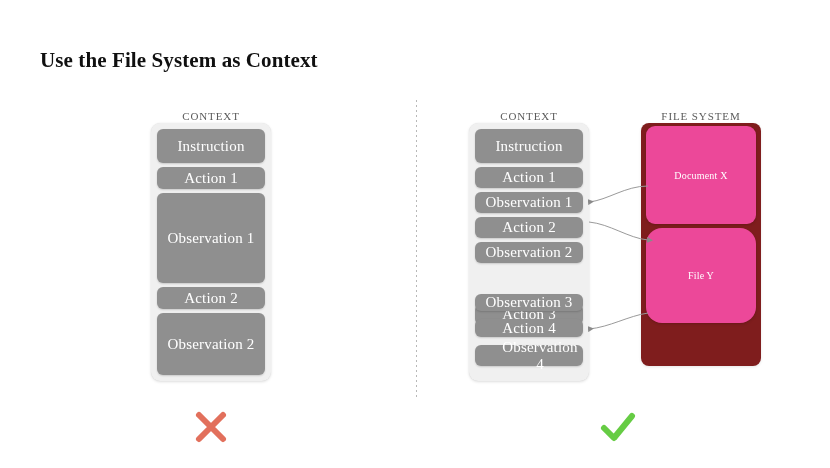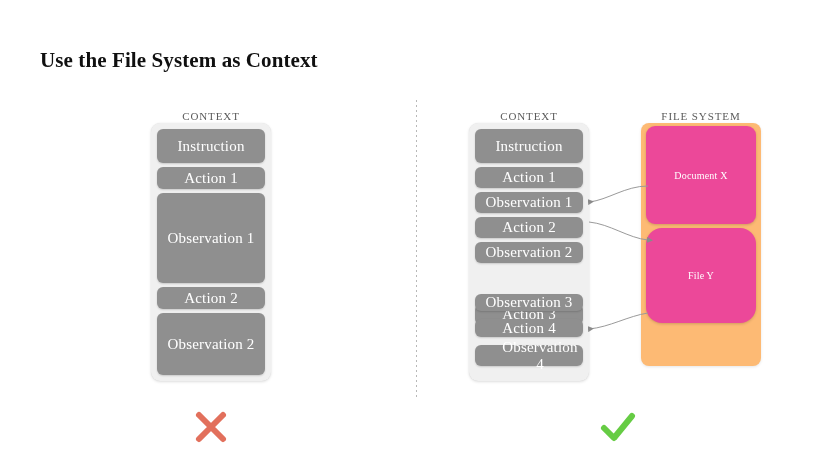--- a/index.html
+++ b/index.html
@@ -52,21 +52,21 @@
     background: #f0f0f0;
     border-radius: 9px;
     box-shadow: 0 1px 3px rgba(0,0,0,0.13), 0 0 1px rgba(0,0,0,0.10);
     box-sizing: border-box;
     padding: 6px;
   }
   #stack-left  { left: 151px; top: 123px; width: 120px; height: 258px; }
   #stack-right { left: 469px; top: 123px; width: 120px; height: 258px; }
   #stack-files {
     left: 641px; top: 123px; width: 120px; height: 243px;
-    background: #fdba74;
+    background: #7f1d1d;
     border-radius: 8px;
     box-shadow: 0 1px 3px rgba(0,0,0,0.10);
     padding: 0;
   }
 
   
   .block {
     position: absolute;
     left: 6px;
     right: 6px;

